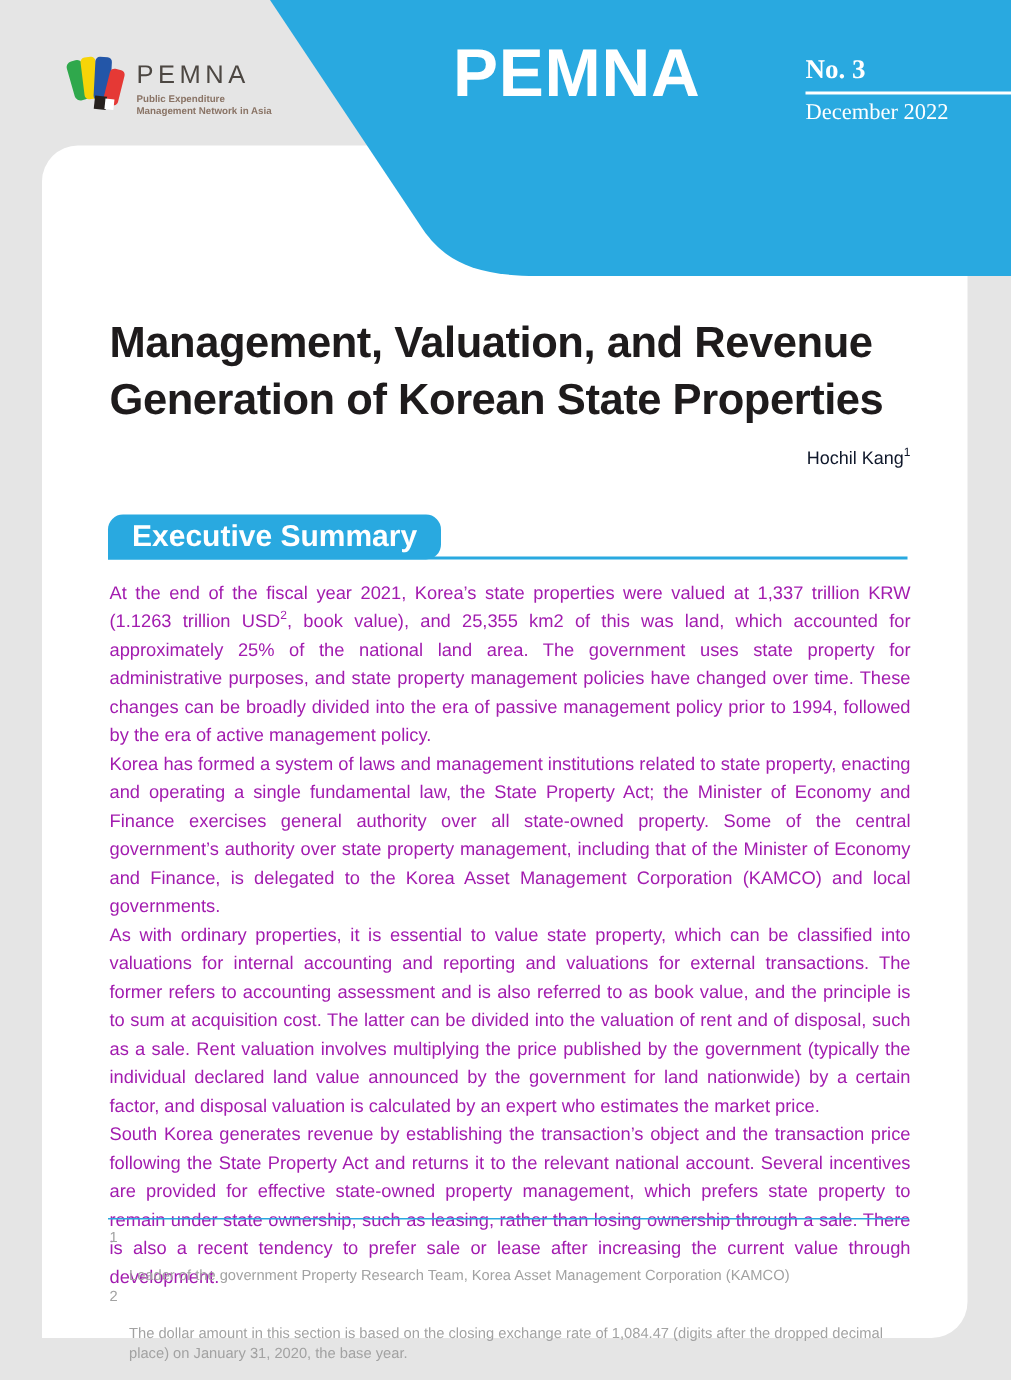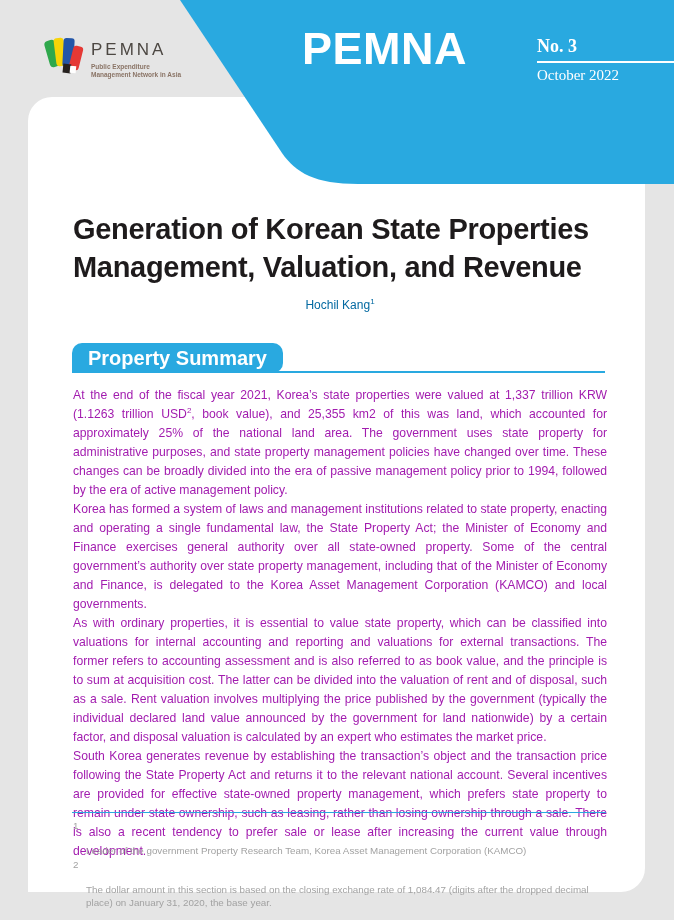--- a/index.html
+++ b/index.html
@@ -39,21 +39,21 @@
   .issue-date { font-size: 15px; }
 
   
   .title {
     position: absolute; top: 210px; left: 73px; width: 548px;
     font-size: 29px; line-height: 38px; font-weight: bold;
     letter-spacing: -0.3px; color: #1e1b1c;
   }
   .author {
     position: absolute; top: 298px; left: 73px; width: 534px;
-    text-align: center; font-size: 12px; color: #0369a1;
+    text-align: right; font-size: 12px; color: #0f172a;
   }
   .badge {
     position: absolute; top: 343px; left: 72px;
     height: 30px; line-height: 30px; padding: 0 16px;
     background: #29a9e0; color: #ffffff;
     font-size: 20px; font-weight: bold;
     border-radius: 10px 10px 10px 0;
   }
   .badge-rule { position: absolute; top: 371px; left: 72px; width: 533px; height: 2px; background: #29a9e0; }
 
@@ -99,33 +99,33 @@
   </div>
 </div>
 
 <div class="masthead">
   <div>PEMNA</div>
 </div>
 
 <div class="issue">
   <div class="issue-no">No. 3</div>
   <div class="issue-rule"></div>
-  <div class="issue-date">October 2022</div>
+  <div class="issue-date">December 2022</div>
 </div>
 
 <div class="title">
+  <div>Management, Valuation, and Revenue</div>
   <div>Generation of Korean State Properties</div>
-  <div>Management, Valuation, and Revenue</div>
 </div>
 
 <div class="author">
   <span>Hochil Kang</span><sup class="fn-ref">1</sup>
 </div>
 
-<div class="badge">Property Summary</div>
+<div class="badge">Executive Summary</div>
 <div class="badge-rule"></div>
 
 <div class="body-text">
   <p><span>At the end of the fiscal year 2021, Korea’s state properties were valued at 1,337 trillion KRW (1.1263 trillion USD</span><sup class="fn-ref">2</sup><span>, book value), and 25,355 km2 of this was land, which accounted for approximately 25% of the national land area. The government uses state property for administrative purposes, and state property management policies have changed over time. These changes can be broadly divided into the era of passive management policy prior to 1994, followed by the era of active management policy.</span></p>
   <p>Korea has formed a system of laws and management institutions related to state property, enacting and operating a single fundamental law, the State Property Act; the Minister of Economy and Finance exercises general authority over all state-owned property. Some of the central government’s authority over state property management, including that of the Minister of Economy and Finance, is delegated to the Korea Asset Management Corporation (KAMCO) and local governments.</p>
   <p>As with ordinary properties, it is essential to value state property, which can be classified into valuations for internal accounting and reporting and valuations for external transactions. The former refers to accounting assessment and is also referred to as book value, and the principle is to sum at acquisition cost. The latter can be divided into the valuation of rent and of disposal, such as a sale. Rent valuation involves multiplying the price published by the government (typically the individual declared land value announced by the government for land nationwide) by a certain factor, and disposal valuation is calculated by an expert who estimates the market price.</p>
   <p>South Korea generates revenue by establishing the transaction’s object and the transaction price following the State Property Act and returns it to the relevant national account. Several incentives are provided for effective state-owned property management, which prefers state property to remain under state ownership, such as leasing, rather than losing ownership through a sale. There is also a recent tendency to prefer sale or lease after increasing the current value through development.</p>
 </div>
 
 <div class="fn-rule"></div>

